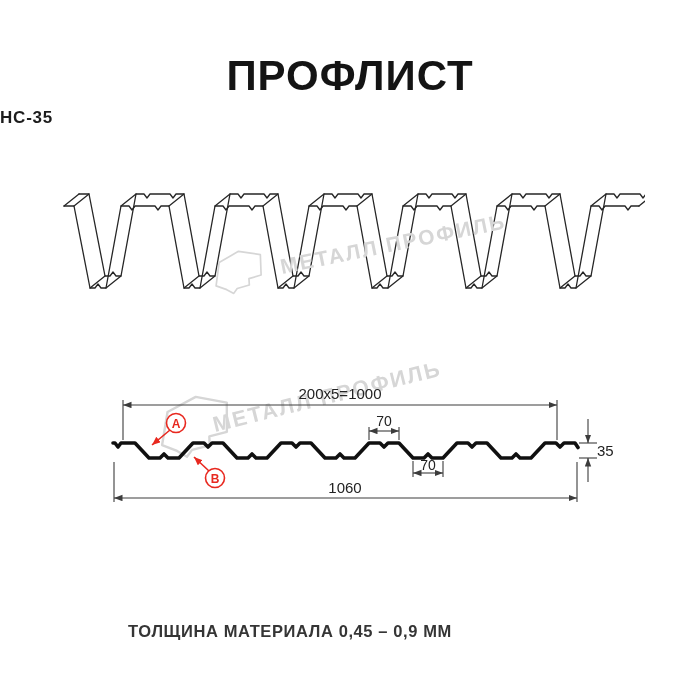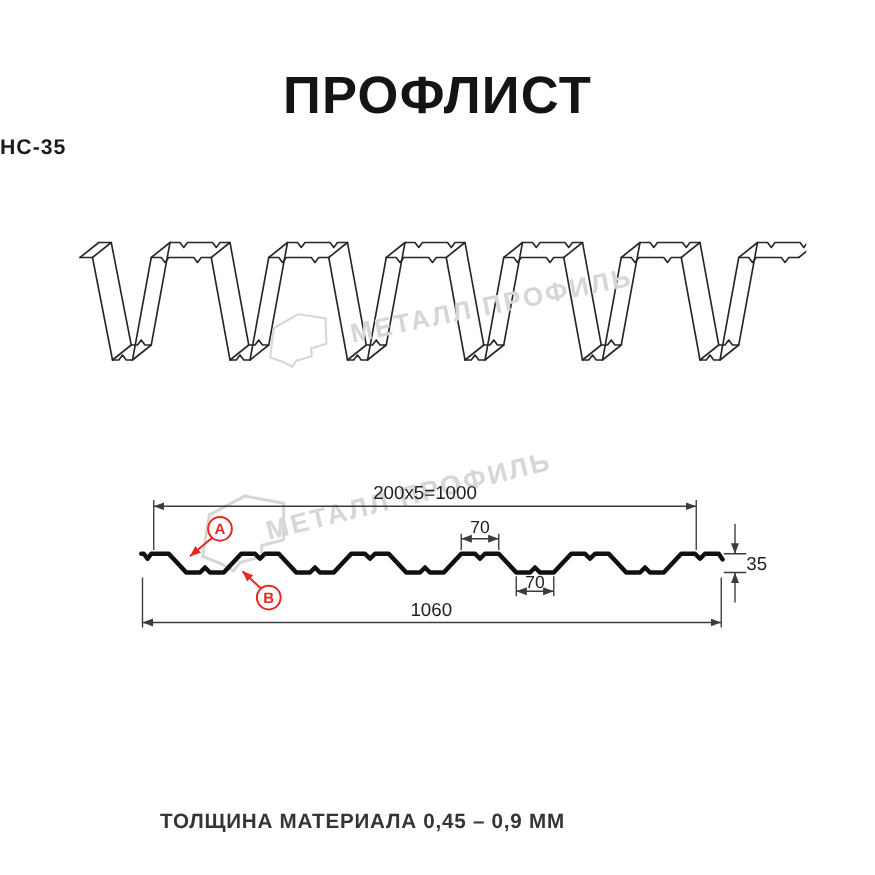--- a/index.html
+++ b/index.html
@@ -2,21 +2,21 @@
 <html style="--accent: #e8281f; --dim: #3c3c3c; --wm: #d6d6d6;"><head>
 <meta charset="utf-8">
 <style>
   html,body{margin:0;padding:0;}
   .canvas{position:relative;width:700px;height:700px;background:#ffffff;overflow:hidden;
           font-family:"Liberation Sans", sans-serif;}
   .title{position:absolute;top:52px;left:0;width:700px;text-align:center;
          font-size:42px;font-weight:bold;letter-spacing:1px;color:#141414;margin:0;}
   .subtitle{position:absolute;top:108px;left:0;width:700px;
             font-size:17px;font-weight:bold;letter-spacing:.8px;color:#1c1c1c;}
-  .footnote{position:absolute;top:648px;left:0;width:580px;text-align:center;
+  .footnote{position:absolute;top:622px;left:0;width:580px;text-align:center;
             font-size:16.5px;font-weight:600;letter-spacing:.6px;color:#353535;}
   .svg3d{position:absolute;left:60px;top:170px;}
   .svg2d{position:absolute;left:85px;top:340px;}
   .wire{stroke:#262626;stroke-width:1.3;fill:none;stroke-linejoin:round;stroke-linecap:round;}
   .profile{stroke:#101010;stroke-width:3.6;fill:none;stroke-linejoin:round;stroke-linecap:round;}
   .dim{stroke:var(--dim,#3c3c3c);stroke-width:1.1;fill:none;}
   .dimtxt{font-size:15px;fill:#222;font-family:"Liberation Sans",sans-serif;}
   .dimtxt.small{font-size:14px;}
   .red{stroke:var(--accent,#e8281f);stroke-width:1.6;fill:none;}
   .redtxt{font-size:12px;font-weight:bold;fill:var(--accent,#e8281f);

